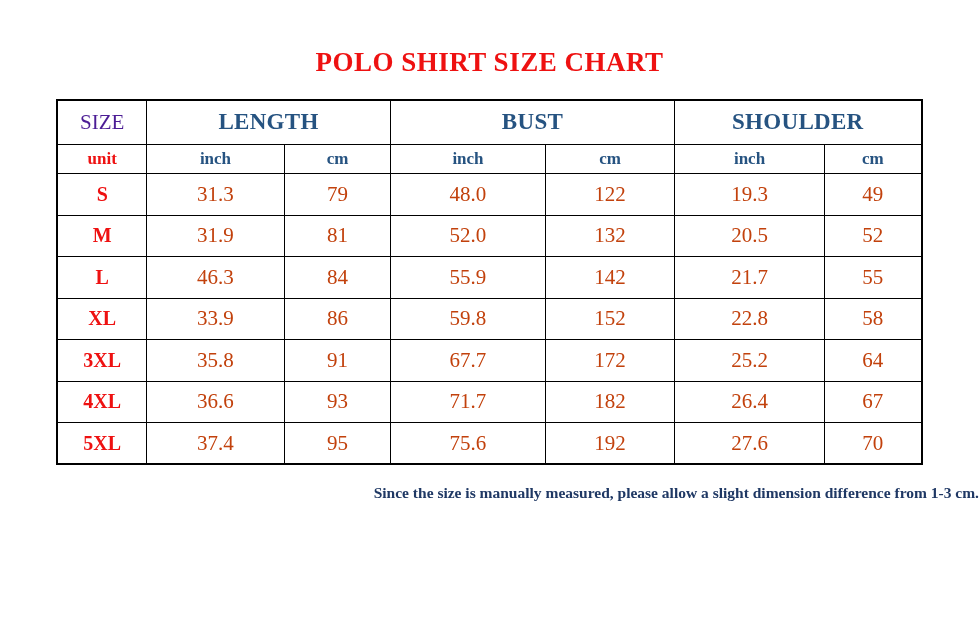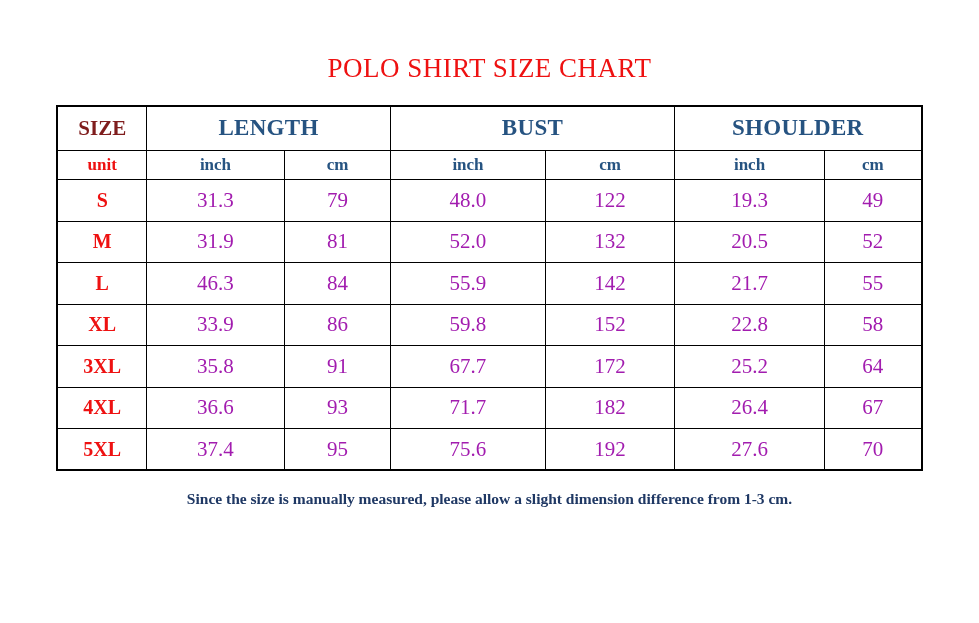--- a/index.html
+++ b/index.html
@@ -13,25 +13,25 @@
     overflow: hidden;
     font-family: "Liberation Serif", "DejaVu Serif", serif;
     position: relative;
   }
   .page {
     width: 979px;
     height: 623px;
     box-sizing: border-box;
   }
   .title {
-    margin: 14px;
+    margin: 8px;
     padding-top: 40px;
     text-align: center;
     font-size: 27px;
-    font-weight: normal;
+    font-weight: bold;
     letter-spacing: 0.5px;
     color: #ee1111;
     line-height: 1.1;
   }
   table.size-chart {
     border-collapse: collapse;
     table-layout: fixed;
     width: 864px;
     margin: 21px auto 0 auto;
     border: 2px solid #000000;
@@ -42,22 +42,22 @@
     vertical-align: middle;
     padding: 0;
     box-sizing: border-box;
     overflow: hidden;
   }
   tr.group-row { height: 45px; }
   tr.unit-row  { height: 29px; }
   tr.data-row  { height: 41.5px; }
 
   .size-head {
-    color: #7f1d1d;
-    font-weight: bold;
+    color: #4c1d95;
+    font-weight: normal;
     font-size: 21px;
   }
   .group-head {
     color: #265381;
     font-weight: bold;
     font-size: 23px;
     letter-spacing: 0.3px;
   }
   .unit-label {
     color: #ee1111;
@@ -69,27 +69,27 @@
     color: #265381;
     font-weight: bold;
     font-size: 17px;
   }
   .size-label {
     color: #ee1111;
     font-weight: bold;
     font-size: 20px;
   }
   .data-cell {
-    color: #a21caf;
+    color: #c2410c;
     font-size: 21px;
     font-weight: normal;
   }
   .footnote {
     margin-top: 19px;
-    text-align: center;
+    text-align: right;
     color: #1f3864;
     font-weight: bold;
     font-size: 15.5px;
   }
 </style>
 </head>
 <body>
 
 <div class="page">
 

